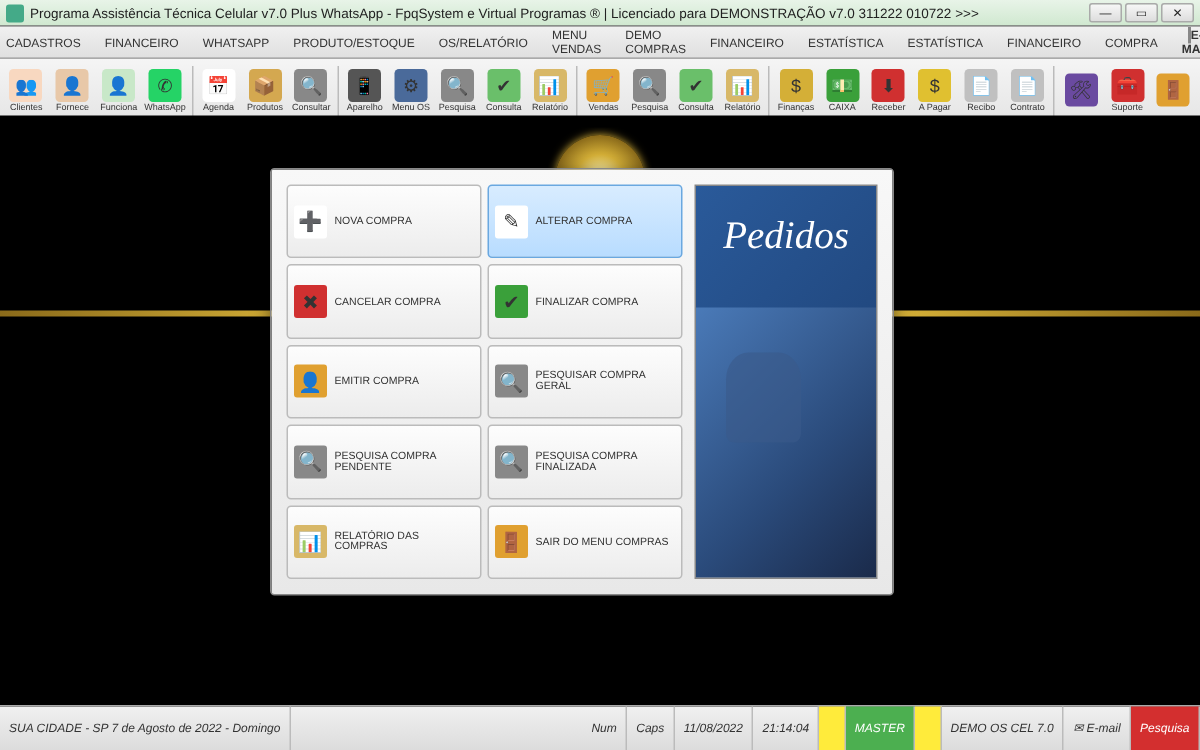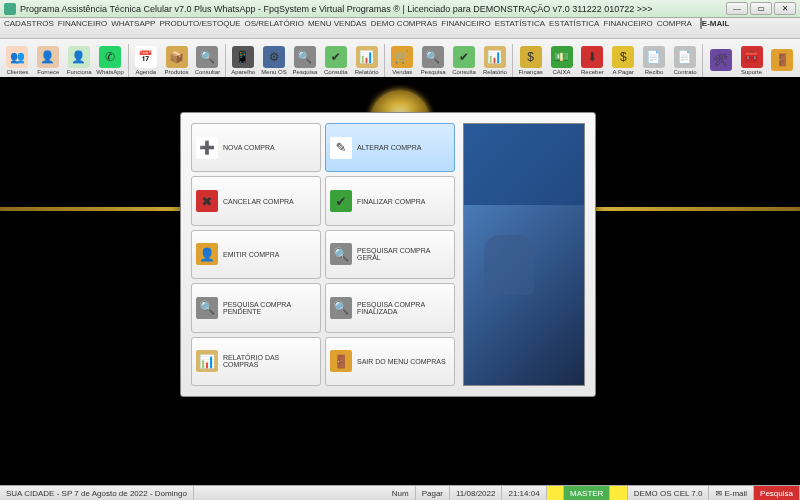--- a/index.html
+++ b/index.html
@@ -4,21 +4,21 @@
 <style>
 * { margin: 0; padding: 0; box-sizing: border-box; font-family: Tahoma, Arial, sans-serif; }
 body { width: 800px; height: 500px; overflow: hidden; background: #000; position: relative; }
 
 .titlebar { height: 18px; background: linear-gradient(#e8f4e8,#d0e8d0); display: flex; align-items: center; padding: 0 4px; font-size: 9px; color: #222; border-bottom: 1px solid #aaa; }
 .titlebar-icon { width: 12px; height: 12px; background: #4a8; border-radius: 2px; margin-right: 4px; }
 .titlebar-text { flex: 1; white-space: nowrap; overflow: hidden; }
 .win-btns { display: flex; gap: 2px; }
 .win-btn { width: 22px; height: 13px; background: linear-gradient(#f7f7f7,#ddd); border: 1px solid #aaa; border-radius: 2px; font-size: 8px; display: flex; align-items: center; justify-content: center; cursor: pointer; }
 
-.menubar { height: 15px; background: linear-gradient(#f0f0f0,#e0e0e0); display: flex; align-items: flex-end; padding: 10px 4px; font-size: 8px; color: #333; gap: 4px; border-bottom: 1px solid #bbb; }
+.menubar { height: 15px; background: linear-gradient(#f0f0f0,#e0e0e0); display: flex; align-items: center; padding: 10px 4px; font-size: 8px; color: #333; gap: 16px; border-bottom: 1px solid #bbb; }
 .menubar span { cursor: pointer; }
 .menubar .email-icon { width: 14px; height: 10px; background: #fff; border: 1px solid #888; position: relative; margin-left: 4px; }
 
 .toolbar { height: 44px; background: linear-gradient(#f5f5f5,#e5e5e5); display: flex; align-items: center; padding: 0 2px; border-bottom: 1px solid #999; overflow: hidden; }
 .tb-btn { width: 36px; height: 40px; display: flex; flex-direction: column; align-items: center; justify-content: center; font-size: 6px; color: #333; cursor: pointer; margin: 0 1px; }
 .tb-icon { width: 22px; height: 22px; border-radius: 3px; margin-bottom: 1px; display: flex; align-items: center; justify-content: center; font-size: 12px; }
 .tb-sep { width: 1px; height: 34px; background: #bbb; margin: 0 2px; }
 
 .main-area { position: absolute; top: 77px; left: 0; right: 0; bottom: 15px; background: #000; }
 .gold-line { position: absolute; left: 0; right: 0; top: 130px; height: 4px; background: linear-gradient(90deg,#8a6a1a,#d4af37,#f4e08a,#d4af37,#8a6a1a); }
@@ -28,21 +28,21 @@
 .dialog { position: absolute; left: 180px; top: 35px; width: 416px; height: 285px; background: linear-gradient(#f8f8f8,#e8e8e8); border: 1px solid #888; border-radius: 3px; box-shadow: 0 3px 12px rgba(0,0,0,0.5); padding: 10px; display: flex; gap: 8px; }
 .btn-grid { width: 264px; display: grid; grid-template-columns: 1fr 1fr; grid-template-rows: repeat(5,1fr); gap: 4px; }
 .dlg-btn { background: linear-gradient(#fdfdfd,#ececec); border: 1px solid #bbb; border-radius: 3px; display: flex; align-items: center; padding: 0 4px; font-size: 7px; color: #333; cursor: pointer; gap: 5px; }
 .dlg-btn.selected { background: linear-gradient(#d8ecff,#b8dcff); border-color: #6aa8e0; }
 .dlg-icon { width: 22px; height: 22px; border-radius: 2px; flex-shrink: 0; display:flex; align-items:center; justify-content:center; font-size:13px; }
 .side-panel { flex: 1; background: linear-gradient(135deg,#2a5a9a,#1a3a6a); border: 1px solid #888; position: relative; overflow: hidden; }
 .side-title { position: absolute; top: 18px; left: 0; right: 0; text-align: center; color: #fff; font-family: 'Brush Script MT', cursive; font-size: 26px; font-style: italic; }
 .side-img { position: absolute; bottom: 0; left: 0; right: 0; height: 180px; background: linear-gradient(135deg,#4a7ab8 0%,#2a4a7a 60%,#1a2a4a 100%); }
 .side-img::after { content:""; position:absolute; left:20px; top:30px; width:50px; height:60px; background:#3a5a8a; border-radius: 30% 30% 10% 10%; opacity:0.6; }
 
-.statusbar { position: absolute; bottom: 0; left: 0; right: 0; height: 15px; background: linear-gradient(#f0f0f0,#dcdcdc); display: flex; align-items: center; font-size: 8px; color: #333; border-top: 1px solid #aaa; }
+.statusbar { position: absolute; bottom: 0; left: 0; right: 0; height: 30px; background: linear-gradient(#f0f0f0,#dcdcdc); display: flex; align-items: center; font-size: 8px; color: #333; border-top: 1px solid #aaa; font-style: italic; }
 .sb-cell { padding: 0 6px; border-right: 1px solid #bbb; height: 100%; display: flex; align-items: center; }
 .sb-yellow { background: #ffeb3b; }
 .sb-green { background:#4caf50; color:#fff; }
 .sb-red { background:#d32f2f; color:#fff; }
 .sb-spacer { flex: 1; }
 </style>
 </head>
 <body>
 
 <div class="titlebar">
@@ -220,30 +220,31 @@
         <div class="dlg-btn">
           <div class="dlg-icon" style="background: rgb(216, 184, 104);">📊</div>
           <div>RELATÓRIO DAS COMPRAS</div>
         </div>
         <div class="dlg-btn">
           <div class="dlg-icon" style="background: rgb(224, 160, 48);">🚪</div>
           <div>SAIR DO MENU COMPRAS</div>
         </div>
       </div>
     <div class="side-panel">
+      <div class="side-title">Pedidos</div>
       <div class="side-img"></div>
     </div>
   </div>
 </div>
 
 <div class="statusbar">
   <div class="sb-cell">SUA CIDADE - SP  7 de Agosto de 2022 - Domingo</div>
   <div class="sb-spacer"></div>
   <div class="sb-cell">Num</div>
-  <div class="sb-cell">Pagar</div>
+  <div class="sb-cell">Caps</div>
   <div class="sb-cell">11/08/2022</div>
   <div class="sb-cell">21:14:04</div>
   <div class="sb-cell sb-yellow">&nbsp;&nbsp;</div>
   <div class="sb-cell sb-green">MASTER</div>
   <div class="sb-cell sb-yellow">&nbsp;&nbsp;</div>
   <div class="sb-cell">DEMO OS CEL 7.0</div>
   <div class="sb-cell"><span>✉</span>&nbsp;<span>E-mail</span></div>
   <div class="sb-cell sb-red">Pesquisa</div>
 </div>
 

